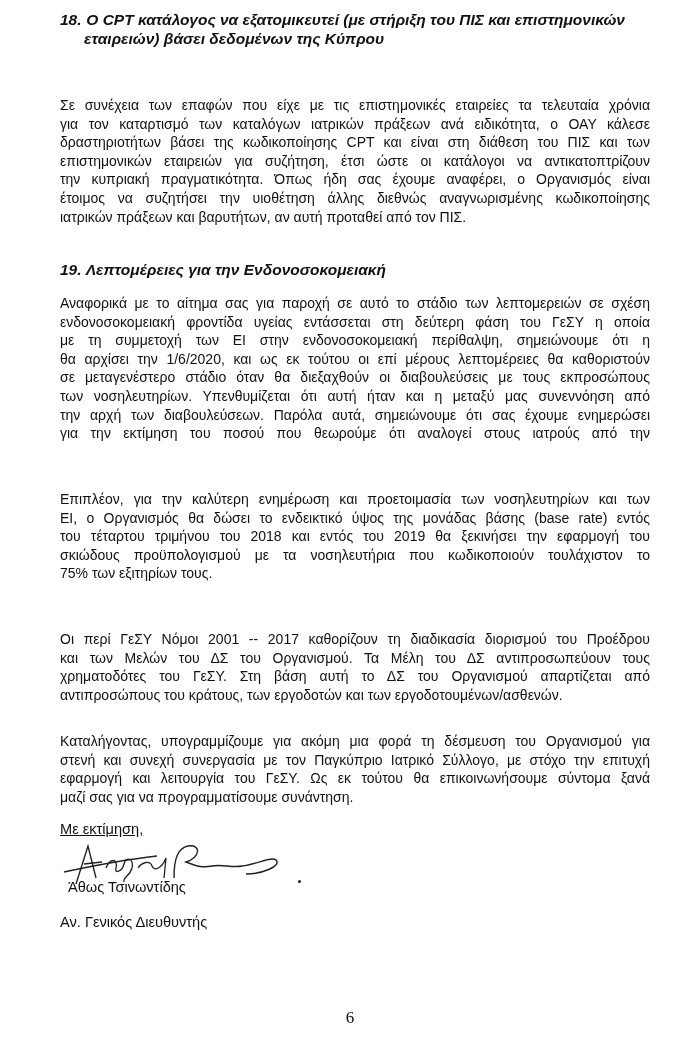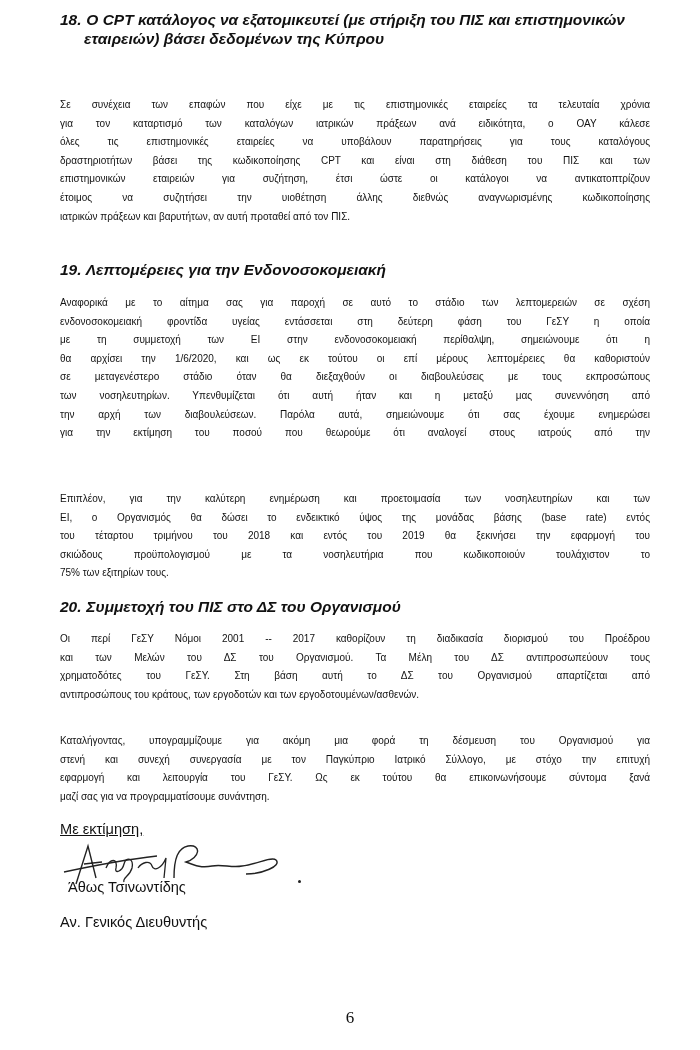--- a/index.html
+++ b/index.html
@@ -1,44 +1,44 @@
 <!DOCTYPE html>
 <html><head>
 <meta charset="utf-8">
 <style>
   html, body { margin: 0; padding: 0; background: #ffffff; }
   body { width: 700px; height: 1050px; position: relative; overflow: hidden; color: #111; font-family: "Liberation Sans", sans-serif; }
   .page { position: absolute; left: 0; top: 0; width: 700px; height: 942px; }
   .heading { position: absolute; left: 60px; width: 590px; font-weight: bold; font-style: italic; font-size: 15.5px; line-height: 19px; }
   .heading .num { display: inline-block; width: 22px; }
   .heading .cont { display: block; padding-left: 24px; }
-  .para { position: absolute; left: 60px; width: 590px; font-size: 10px; line-height: 18.6px; text-align: justify; text-align-last: left; }
+  .para { position: absolute; left: 60px; width: 590px; font-size: 14px; line-height: 18.6px; text-align: justify; text-align-last: left; }
   .para span.line { display: block; text-align: justify; text-align-last: justify; }
   .para span.line.last { text-align-last: left; }
   .closing { position: absolute; left: 60px; font-size: 14.6px; line-height: 19px; }
   .signature { position: absolute; left: 62px; top: 838px; width: 250px; height: 50px; }
   .dot { position: absolute; left: 298px; top: 880px; width: 3px; height: 3px; background: #222; border-radius: 50%; }
   .pagenum { position: absolute; left: 0; width: 700px; top: 1008px; text-align: center; font-family: "Liberation Serif", serif; font-size: 17px; }
 </style>
 </head>
 <body>
 
 <div class="page">
 
   <div class="heading" style="top:10px;">
     <span class="num">18.</span>
     <span>O CPT κατάλογος να εξατομικευτεί (με στήριξη του ΠΙΣ και επιστημονικών</span>
     <span class="cont">εταιρειών) βάσει δεδομένων της Κύπρου</span>
   </div>
   <div class="para" style="top:96px;">
     <span class="line">Σε συνέχεια των επαφών που είχε με τις επιστημονικές εταιρείες τα τελευταία χρόνια</span>
     <span class="line">για τον καταρτισμό των καταλόγων ιατρικών πράξεων ανά ειδικότητα, ο ΟΑΥ κάλεσε</span>
-    <span class="line">όλες τις επιστημονικές εταιρείες να υποβάλουν παρατηρήσεις για τους καταλόγους</span>
     <span class="line">δραστηριοτήτων βάσει της κωδικοποίησης CPT και είναι στη διάθεση του ΠΙΣ και των</span>
     <span class="line">επιστημονικών εταιρειών για συζήτηση, έτσι ώστε οι κατάλογοι να αντικατοπτρίζουν</span>
+    <span class="line">την κυπριακή πραγματικότητα.  Όπως ήδη σας έχουμε αναφέρει, ο Οργανισμός είναι</span>
     <span class="line">έτοιμος να συζητήσει την υιοθέτηση άλλης διεθνώς αναγνωρισμένης κωδικοποίησης</span>
     <span class="line last">ιατρικών πράξεων και βαρυτήτων, αν αυτή προταθεί από τον ΠΙΣ.</span>
   </div>
 
   <div class="heading" style="top:260px;">
     <span class="num">19.</span>
     <span>Λεπτομέρειες για την Ενδονοσοκομειακή</span>
   </div>
   <div class="para" style="top:294px;">
     <span class="line">Αναφορικά με το αίτημα σας για παροχή σε αυτό το στάδιο των λεπτομερειών σε σχέση</span>
@@ -51,24 +51,20 @@
     <span class="line">για την εκτίμηση του ποσού που θεωρούμε ότι αναλογεί στους ιατρούς από την</span>
   </div>
   <div class="para" style="top:490px;">
     <span class="line">Επιπλέον, για την καλύτερη ενημέρωση και προετοιμασία των νοσηλευτηρίων και των</span>
     <span class="line">ΕΙ, ο Οργανισμός θα δώσει το ενδεικτικό ύψος της μονάδας βάσης (base rate) εντός</span>
     <span class="line">του τέταρτου τριμήνου του 2018 και εντός του 2019 θα ξεκινήσει την εφαρμογή του</span>
     <span class="line">σκιώδους προϋπολογισμού με τα νοσηλευτήρια που κωδικοποιούν τουλάχιστον το</span>
     <span class="line last">75% των εξιτηρίων τους.</span>
   </div>
 
-  <div class="heading" style="top:597px;">
-    <span class="num">20.</span>
-    <span>Συμμετοχή του ΠΙΣ στο ΔΣ του Οργανισμού</span>
-  </div>
   <div class="para" style="top:630px;">
     <span class="line">Οι περί ΓεΣΥ Νόμοι 2001 -- 2017 καθορίζουν τη διαδικασία διορισμού του Προέδρου</span>
     <span class="line">και των Μελών του ΔΣ του Οργανισμού.  Τα Μέλη του ΔΣ αντιπροσωπεύουν τους</span>
     <span class="line">χρηματοδότες του ΓεΣΥ.  Στη βάση αυτή το ΔΣ του Οργανισμού απαρτίζεται από</span>
     <span class="line last">αντιπροσώπους του κράτους, των εργοδοτών και των εργοδοτουμένων/ασθενών.</span>
   </div>
   <div class="para" style="top:732px;">
     <span class="line">Καταλήγοντας, υπογραμμίζουμε για ακόμη μια φορά τη δέσμευση του Οργανισμού για</span>
     <span class="line">στενή και συνεχή συνεργασία με τον Παγκύπριο Ιατρικό Σύλλογο, με στόχο την επιτυχή</span>
     <span class="line">εφαρμογή και λειτουργία του ΓεΣΥ.  Ως εκ τούτου θα επικοινωνήσουμε σύντομα ξανά</span>

